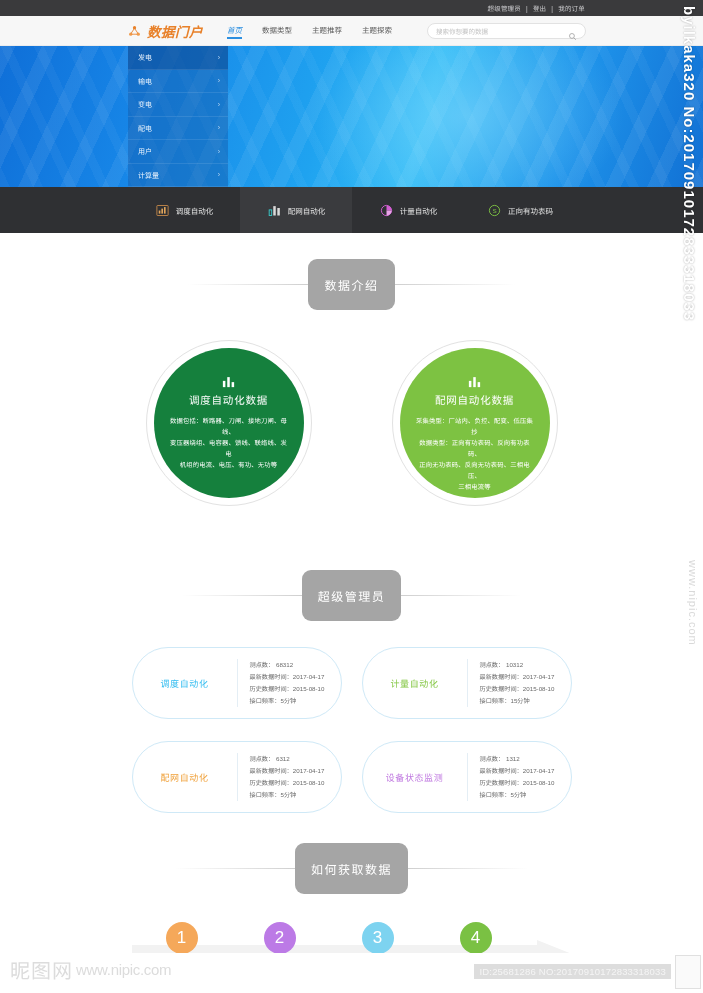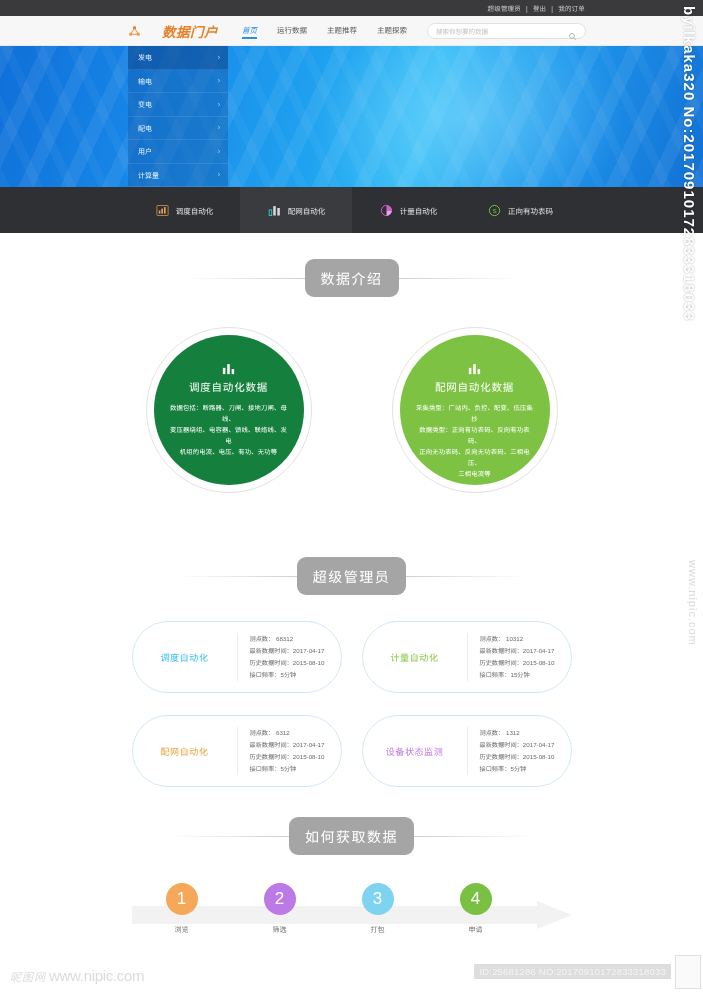--- a/index.html
+++ b/index.html
@@ -22,21 +22,21 @@
   .topbar-links span, .topbar-links a {
     color:#c9c9cc; font-size:6.5px; text-decoration:none; letter-spacing:.2px;
   }
   .topbar-sep { color:#6c6c6f; font-size:6.5px; }
 
   
   .header {
     height:30px; background:#f7f7f7; border-bottom:1px solid #ececec;
     display:flex; align-items:center; position:relative;
   }
-  .logo { display:flex; align-items:center; margin-left:128px; gap:21px; }
+  .logo { display:flex; align-items:center; margin-left:128px; gap:6px; }
   .logo-mark { width:13px; height:13px; position:relative; }
   .logo-text {
     font-family:"Liberation Serif", "DejaVu Serif", serif;
     font-size:13.5px; color:#e8812a; font-weight:bold;
     font-style:italic; letter-spacing:.5px;
   }
   .mainnav { display:flex; align-items:center; margin-left:24px; gap:20px; }
   .nav-item {
     font-size:7.5px; color:#5a5a5a; cursor:pointer;
     padding-bottom:3px; position:relative; white-space:nowrap;
@@ -122,22 +122,22 @@
   .tab-icon { width:15px; height:15px; flex:0 0 15px; }
 
   
   .section-head {
     display:flex; align-items:center; justify-content:center;
     gap:0; margin:0 auto;
   }
   .sh-rule { width:120px; height:1px; background:linear-gradient(90deg,rgba(200,200,200,0),#cfcfcf); }
   .sh-rule.right { background:linear-gradient(90deg,#cfcfcf,rgba(200,200,200,0)); }
   .sh-pill {
-    background:#a5a5a5; color:#fff; font-size:14px; letter-spacing:1.5px;
-    padding:9px 16px; border-radius:9px; white-space:nowrap;
+    background:#a5a5a5; color:#fff; font-size:12px; letter-spacing:1.5px;
+    padding:17px 16px; border-radius:9px; white-space:nowrap;
   }
 
   
   .circles { display:flex; justify-content:center; gap:80px; margin-top:30px; }
   .circle-wrap { position:relative; width:166px; height:166px; }
   .circle-ring {
     position:absolute; inset:0; border-radius:50%;
     border:1px solid #e2e2e2;
   }
   .circle {
@@ -194,23 +194,22 @@
   }
   .wm-side-text2 {
     position:absolute; right:4px; top:560px; writing-mode:vertical-rl;
     font-size:11px; color:#d9d9d9; letter-spacing:1px;
   }
   .footer { position:absolute; left:0; bottom:0; width:703px; height:40px; background:#fff; }
   .wm-logo {
     position:absolute; left:10px; bottom:9px; display:flex; align-items:center; gap:3px;
   }
   .wm-logo-cn {
-    font-size:11px; color:#dcdcdc; letter-spacing:1px;
+    font-size:20px; color:#dcdcdc; letter-spacing:1px;
     font-family:"DejaVu Sans", sans-serif;
-    font-style:italic;
   }
   .wm-logo-url { font-size:15px; color:#dcdcdc; letter-spacing:-.3px; }
   .wm-id {
     position:absolute; right:32px; bottom:14px;
     background:#dddddd; color:#f5f5f5; font-size:9.5px;
     padding:2px 5px; letter-spacing:.2px;
   }
   .wm-badge {
     position:absolute; right:2px; bottom:4px; width:26px; height:34px;
     border:1px solid #e0e0e0; background:#fafafa;
@@ -240,21 +239,21 @@
           <circle cx="5" cy="17" r="3" fill="#f09a4a"></circle>
           <circle cx="19" cy="17" r="3" fill="#f09a4a"></circle>
           <path d="M12 6 L6 15 M12 6 L18 15 M7 17 L17 17" stroke="#e8812a" stroke-width="1.6" fill="none"></path>
         </svg>
       </span>
       <span class="logo-text">数据门户</span>
     </div>
 
     <div class="mainnav">
       <div class="nav-item active">首页</div>
-      <div class="nav-item">运行数据</div>
+      <div class="nav-item">数据类型</div>
       <div class="nav-item">主题推荐</div>
       <div class="nav-item">主题探索</div>
     </div>
 
     <div class="searchbox">
       <input type="text" placeholder="搜索你想要的数据" style="">
       <span class="search-icon">
         <svg viewBox="0 0 24 24" width="9" height="9" fill="none" stroke="#9a9a9a" stroke-width="2">
           <circle cx="10.5" cy="10.5" r="6.5"></circle>
             <path d="M15.5 15.5 L21 21"></path>

